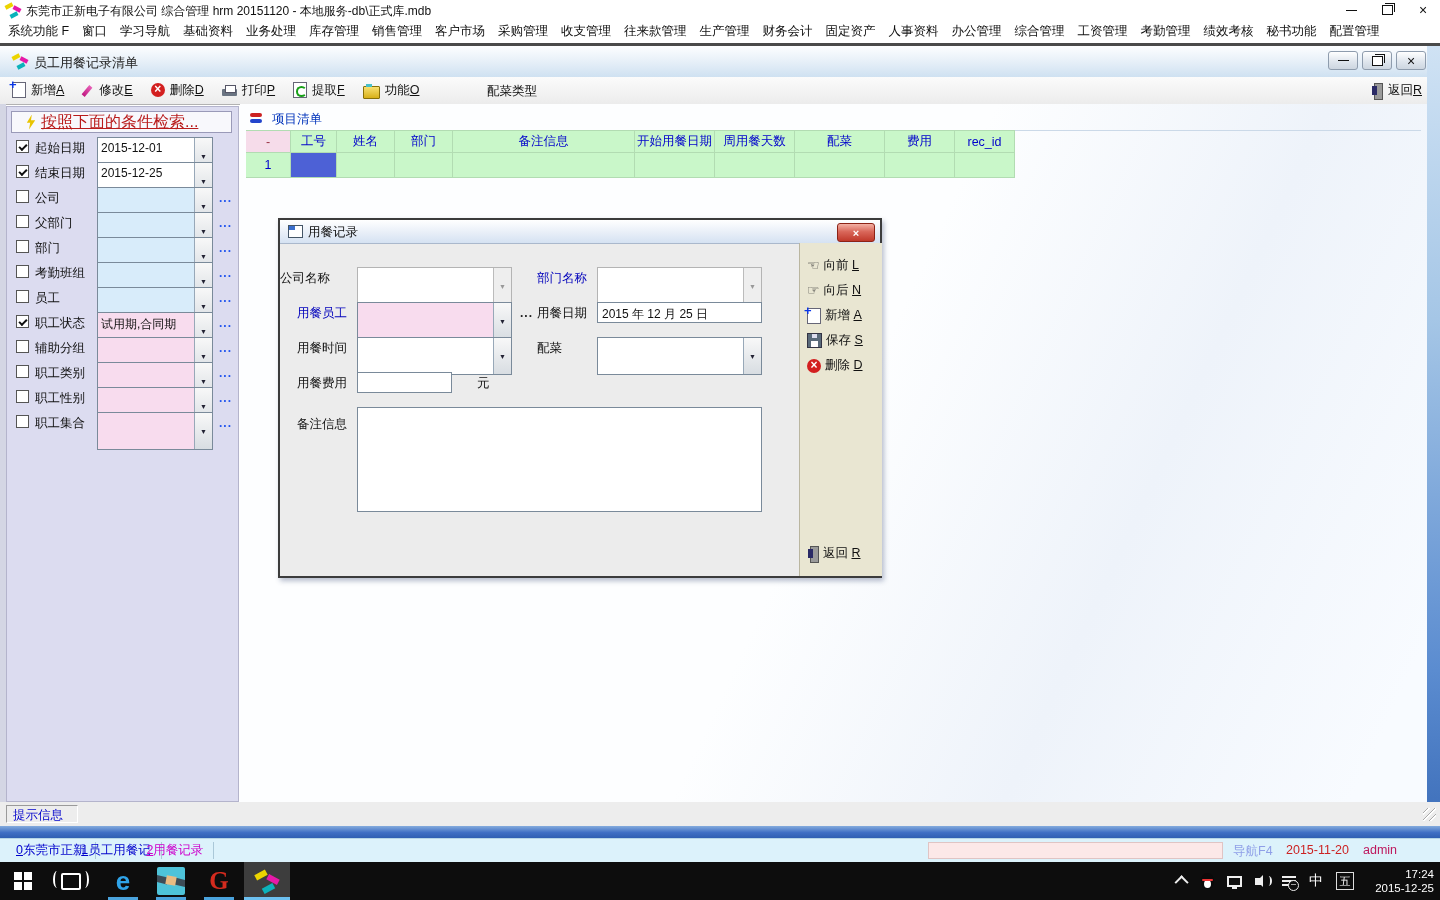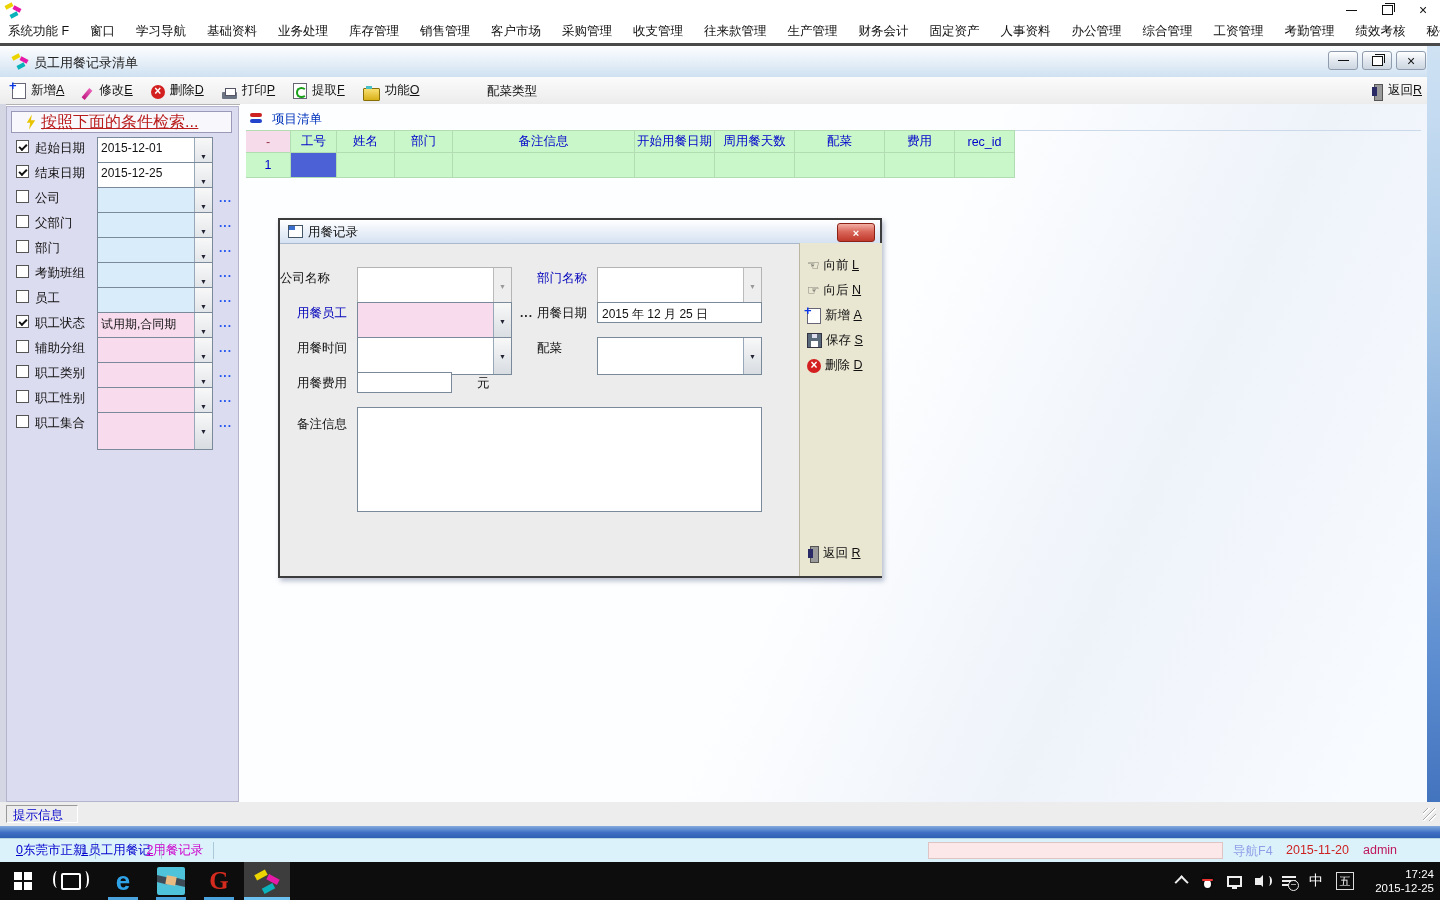--- a/index.html
+++ b/index.html
@@ -13,31 +13,31 @@
   .glyph-restore{width:9px;height:8px;border:1px solid #111;position:relative;display:block;background:#fff;}
   .glyph-restore:before{content:"";position:absolute;left:2px;top:-3px;width:9px;height:8px;border:1px solid #111;border-bottom:none;border-left:none;}
   .glyph-close{font-size:14px;line-height:14px;color:#111;}
   
   .applogo{position:relative;width:16px;height:16px;display:inline-block;}
   .applogo i{position:absolute;display:block;width:8px;height:4px;}
   .applogo i.y{background:#ecd400;left:0;top:2px;transform:rotate(-28deg);}
   .applogo i.m{background:#e619a8;right:0;top:5px;transform:rotate(28deg);}
   .applogo i.c{background:#0cb2ba;left:5px;bottom:1px;transform:rotate(-28deg);}
   
-  #menubar{left:0;top:20px;width:1440px;height:23px;display:flex;align-items:center;gap:21px;padding-left:8px;background:#fff;box-sizing:border-box;}
+  #menubar{left:0;top:20px;width:1440px;height:23px;display:flex;align-items:center;gap:13px;padding-left:8px;background:#fff;box-sizing:border-box;}
   .menu-item{font-size:12.5px;color:#111;white-space:nowrap;cursor:default;}
   #menuline{left:0;top:43px;width:1440px;height:3px;background:#4a4a4a;border-bottom:1px solid #c8c8c8;}
   
   #childbar{left:0;top:46px;width:1440px;height:31px;background:linear-gradient(180deg,#fdfeff 0%,#e9f1f9 45%,#cfe1f1 100%);border-bottom:1px solid #9ab2c8;}
   #childbar .t{position:absolute;left:34px;top:8px;font-size:13px;color:#222;}
   .cbtn{position:absolute;top:5px;width:30px;height:19px;background:linear-gradient(180deg,#ffffff,#dde4ec 60%,#cdd6e0);border:1px solid #8e9cad;border-radius:3px;display:flex;align-items:center;justify-content:center;box-sizing:border-box;cursor:pointer;}
   
   #toolbar{left:0;top:77px;width:1440px;height:27px;background:linear-gradient(180deg,#fbfbfb,#ececec);border-bottom:1px solid #b2b2b2;}
   #tb-left{position:absolute;left:12px;top:0;height:26px;display:flex;align-items:center;gap:18px;}
-  .tbtn{display:flex;align-items:flex-end;gap:5px;font-size:12.5px;color:#111;cursor:pointer;white-space:nowrap;}
+  .tbtn{display:flex;align-items:center;gap:5px;font-size:12.5px;color:#111;cursor:pointer;white-space:nowrap;}
   .k{text-decoration:underline;}
   #tb-center{position:absolute;left:487px;top:6px;font-size:12.5px;color:#111;}
   #tb-right{position:absolute;right:18px;top:0;height:26px;display:flex;align-items:center;}
   
   .ic{display:inline-block;position:relative;width:15px;height:15px;flex:none;}
   .page-plus-icon{width:12px;height:14px;background:#fff;border:1px solid #667;}
   .page-plus-icon:after{content:"+";position:absolute;left:-4px;top:-6px;color:#0a37e8;font-weight:bold;font-size:13px;}
   .edit-icon{width:12px;height:12px;}
   .edit-icon:after{content:"";position:absolute;left:3px;top:1px;width:4px;height:12px;background:linear-gradient(180deg,#e860b8,#c01880);transform:rotate(40deg);}
   .del-icon{width:14px;height:14px;background:#d31f1f;border-radius:50%;}
@@ -160,20 +160,21 @@
 </style>
 </head>
 <body>
 
 <div class="abs" id="titlebar">
   <span class="applogo" style="position:absolute;left:5px;top:2px;">
       <i class="y"></i>
       <i class="m"></i>
       <i class="c"></i>
     </span>
+  <span class="t">东莞市正新电子有限公司 综合管理 hrm 20151120 - 本地服务-db\正式库.mdb</span>
   <span class="winctl" style="right:72px;">
       <span class="glyph-min"></span>
     </span>
   <span class="winctl" style="right:36px;">
       <span class="glyph-restore"></span>
     </span>
   <span class="winctl" style="right:0;">
       <span class="glyph-close">×</span>
     </span>
 </div>

